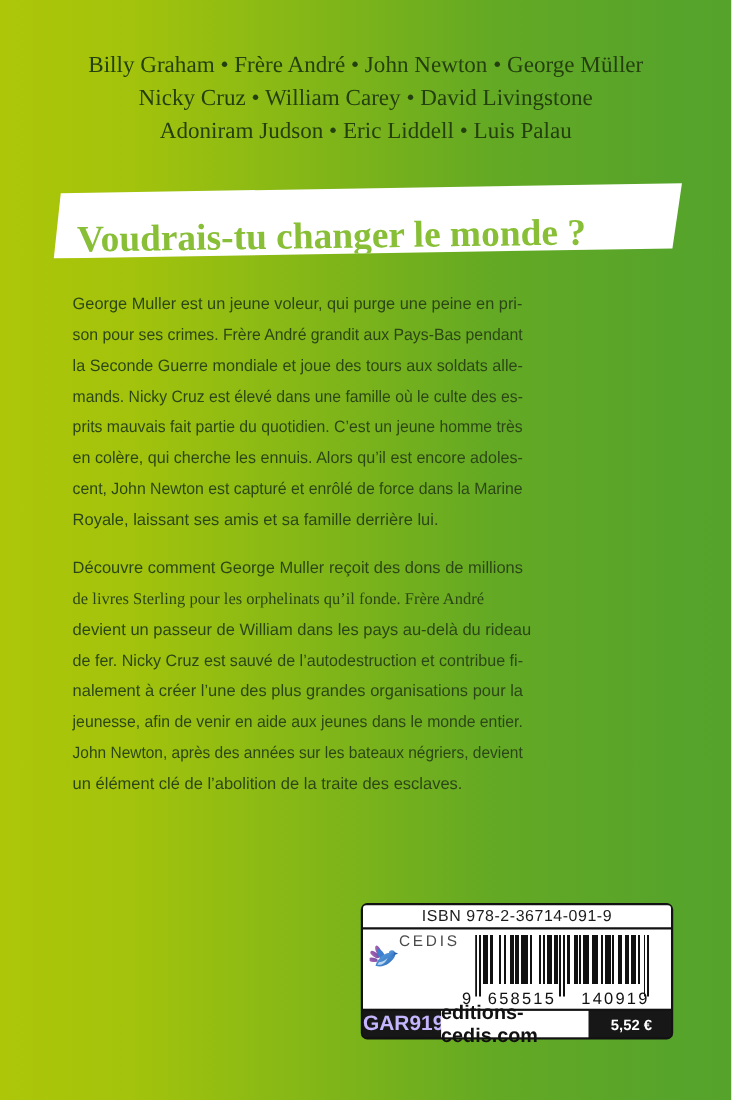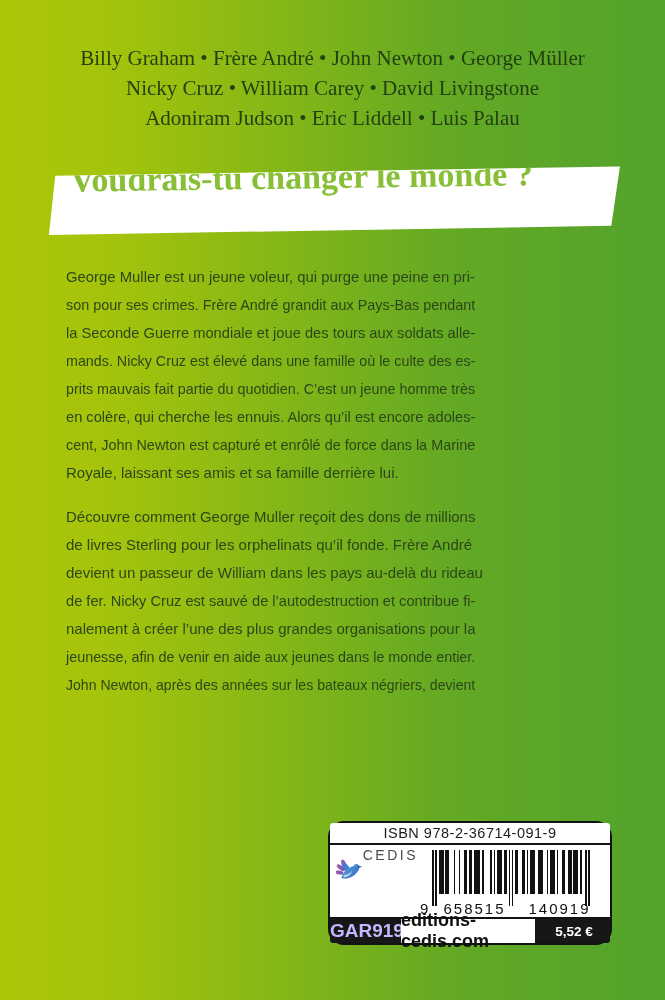--- a/index.html
+++ b/index.html
@@ -7,34 +7,34 @@
   .cover{
     position:relative;width:665px;height:1000px;
     background:linear-gradient(to right,#adc608 0%,#a3c30c 18%,#84b717 42%,#63a924 68%,#57a42b 92%,#56a32b 100%);
   }
   
   .names{position:absolute;top:43px;left:0;width:665px;text-align:center;
     font-family:"Liberation Serif","DejaVu Serif",serif;font-size:21px;line-height:30px;color:#24400f;}
   
   .banner{position:absolute;left:46px;top:162px;width:578px;height:76px;background:#ffffff;
     clip-path:polygon(1.6% 18%,99.3% 6%,97.8% 84%,0.5% 96%);
-    display:flex;align-items:flex-start;}
+    display:flex;align-items:flex-end;}
   .banner .title{font-family:"Liberation Serif","DejaVu Serif",serif;font-weight:bold;
     font-size:34px;color:#88bf37;padding-left:24px;white-space:nowrap;
     transform:rotate(-0.8deg);transform-origin:0 50%;}
   
   .synopsis{position:absolute;left:66px;top:263px;width:532px;color:#2c4717;
     font-size:15px;line-height:28px;}
   .para{margin:0 0 0 0;}
   .para + .para{margin-top:16px;}
   .para.bold{font-weight:bold;}
   .para > div{white-space:nowrap;display:block;}
   
   .panel{position:absolute;left:328px;top:821px;width:284px;height:124px;background:#121212;
-    border-radius:16px;box-sizing:border-box;padding:2px;display:flex;flex-direction:column;gap:2px;}
+    border-radius:6px;box-sizing:border-box;padding:2px;display:flex;flex-direction:column;gap:2px;}
   .isbn-row{background:#ffffff;height:20px;display:flex;align-items:center;justify-content:center;
     font-size:14.5px;letter-spacing:0.5px;color:#1c1c1c;border-radius:3px 3px 0 0;}
   .main-row{background:#ffffff;flex:1;display:flex;align-items:stretch;padding:3px 6px 2px 6px;box-sizing:border-box;}
   .logo-col{width:82px;display:flex;flex-direction:row;align-items:flex-start;justify-content:flex-end;}
   .logo-col svg{display:block;margin-bottom:1px;}
   .cedis{font-size:14px;letter-spacing:2.5px;color:#4a4a4a;line-height:14px;}
   .bar-col{flex:1;position:relative;display:flex;flex-direction:column;align-items:center;justify-content:flex-start;padding-top:2px;}
   .bar-col svg{display:block;}
   .ean-digits{position:absolute;left:2px;right:2px;bottom:-1px;display:flex;align-items:flex-end;
     font-size:15px;color:#111;line-height:15px;}
@@ -67,26 +67,27 @@
         <div style="transform-origin: 0px 50%; transform: scaleX(0.9586);">son pour ses crimes. Frère André grandit aux Pays-Bas pendant</div>
         <div style="transform-origin: 0px 50%; transform: scaleX(0.9779);">la Seconde Guerre mondiale et joue des tours aux soldats alle-</div>
         <div style="transform-origin: 0px 50%; transform: scaleX(0.9534);">mands. Nicky Cruz est élevé dans une famille où le culte des es-</div>
         <div style="transform-origin: 0px 50%; transform: scaleX(0.9568);">prits mauvais fait partie du quotidien. C’est un jeune homme très</div>
         <div style="transform-origin: 0px 50%; transform: scaleX(0.9761);">en colère, qui cherche les ennuis. Alors qu’il est encore adoles-</div>
         <div style="transform-origin: 0px 50%; transform: scaleX(0.9603);">cent, John Newton est capturé et enrôlé de force dans la Marine</div>
         <div style="transform-origin: 0px 50%; transform: scaleX(1);">Royale, laissant ses amis et sa famille derrière lui.</div>
       </div>
     <div class="para">
         <div style="transform-origin: 0px 50%; transform: scaleX(0.9981);">Découvre comment George Muller reçoit des dons de millions</div>
-        <div style="transform-origin: 0px 50%; transform: scaleX(1);">de livres Sterling pour les orphelinats qu’il fonde. Frère André</div>
+        <div style="transform-origin: 0px 50%; transform: scaleX(1); font-family: Liberation Serif, serif;">de livres Sterling pour les orphelinats qu’il fonde. Frère André</div>
         <div style="transform-origin: 0px 50%; transform: scaleX(1);">devient un passeur de William dans les pays au-delà du rideau</div>
         <div style="transform-origin: 0px 50%; transform: scaleX(0.9744);">de fer. Nicky Cruz est sauvé de l’autodestruction et contribue fi-</div>
         <div style="transform-origin: 0px 50%; transform: scaleX(0.9981);">nalement à créer l’une des plus grandes organisations pour la</div>
         <div style="transform-origin: 0px 50%; transform: scaleX(0.9568);">jeunesse, afin de venir en aide aux jeunes dans le monde entier.</div>
         <div style="transform-origin: 0px 50%; transform: scaleX(0.9383);">John Newton, après des années sur les bateaux négriers, devient</div>
+        <div style="transform-origin: 0px 50%; transform: scaleX(1);">un élément clé de l’abolition de la traite des esclaves.</div>
       </div>
   </div>
 
   <div class="panel">
     <div class="isbn-row">ISBN 978-2-36714-091-9</div>
 
     <div class="main-row">
       <div class="logo-col">
         <svg width="50" height="46" viewBox="0 0 50 46">
           <defs>

